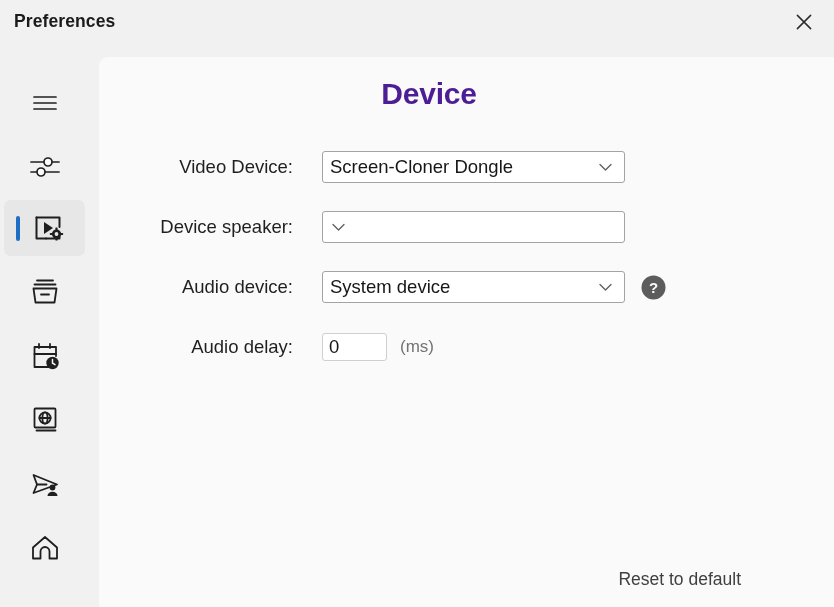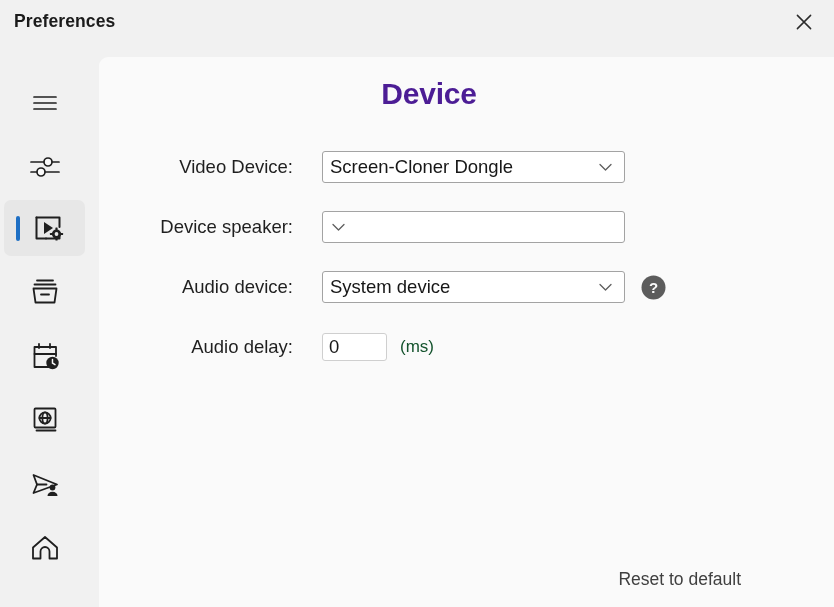--- a/index.html
+++ b/index.html
@@ -178,21 +178,21 @@
     font-family: "Liberation Sans", sans-serif;
     font-size: 18.5px;
     color: #171717;
     padding: 0 0 0 6px;
     outline: none;
   }
   .unit-label {
     position: absolute;
     left: 301px;
     font-size: 17px;
-    color: #14532d;
+    color: #737373;
     white-space: nowrap;
   }
 
   .help-icon {
     position: absolute;
     left: 542px;
     width: 25px;
     height: 25px;
     cursor: default;
   }

